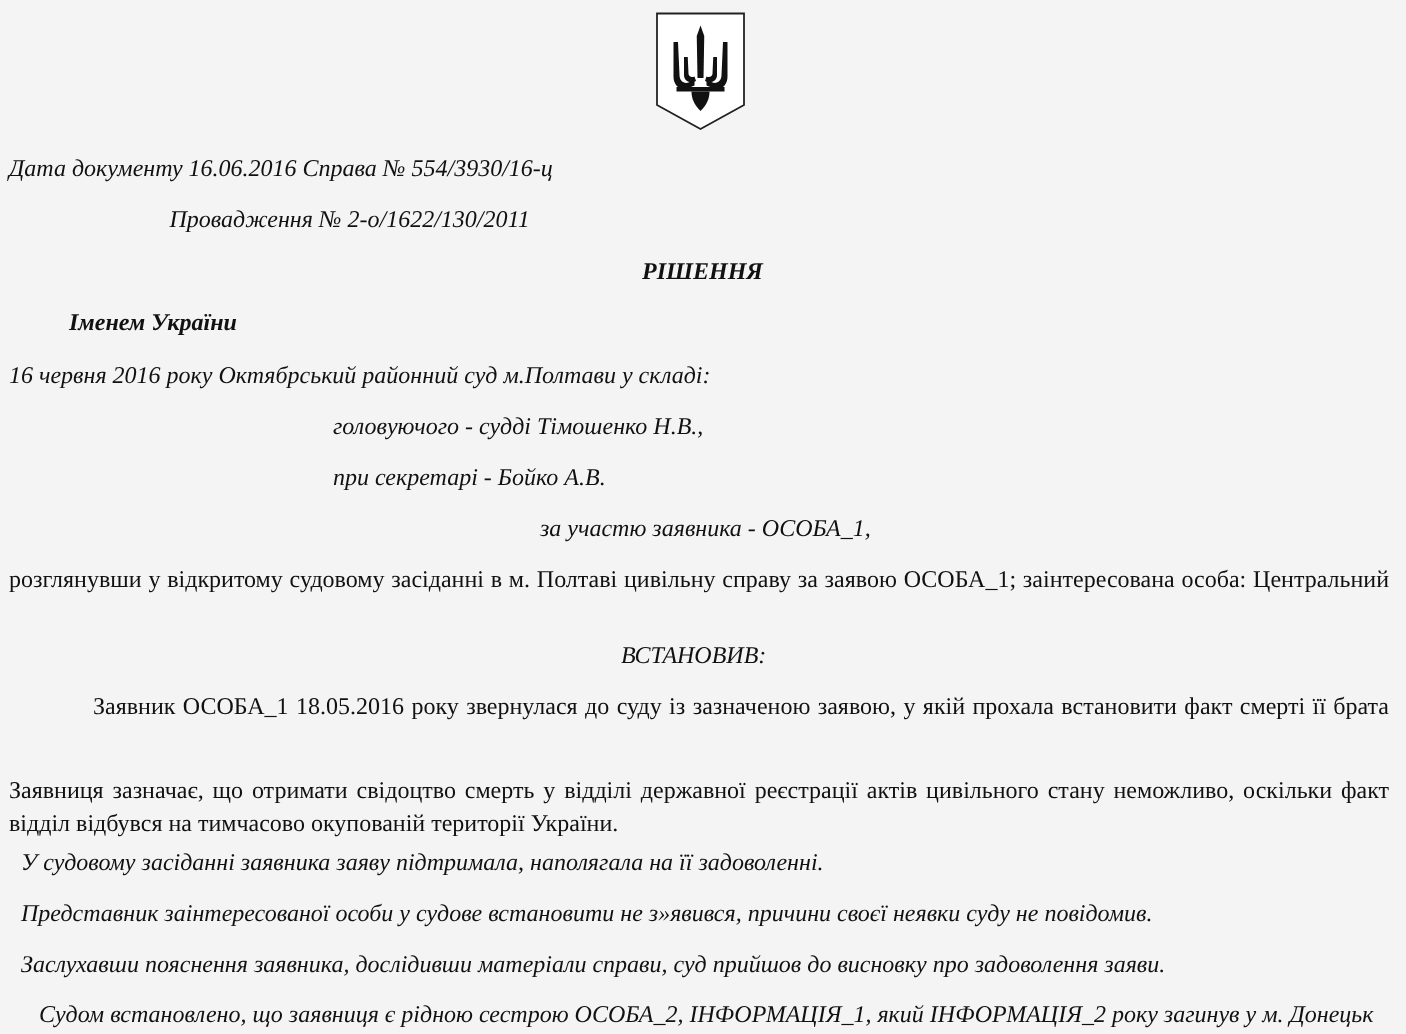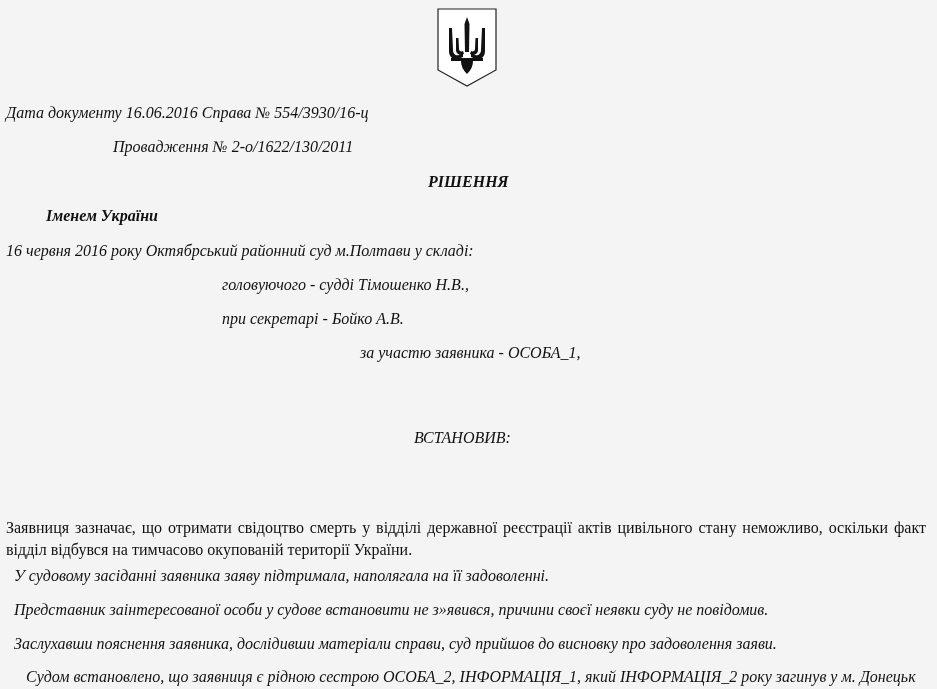--- a/index.html
+++ b/index.html
@@ -68,25 +68,27 @@
 
 <div class="abs bold italic" style="left:46px; top:207px;">Іменем України</div>
 
 <div class="abs" style="left:6px; top:242px;">16 червня 2016 року Октябрський районний суд м.Полтави у складі:</div>
 
 <div class="abs" style="left:222px; top:276px;">головуючого - судді Тімошенко Н.В.,</div>
 <div class="abs" style="left:222px; top:310px;">при секретарі - Бойко А.В.</div>
 <div class="abs italic" style="left:360px; top:344px;">за участю заявника - ОСОБА_1,</div>
 
 <div class="just" style="top:376px;">
+  <span class="line1">розглянувши у відкритому судовому засіданні в м. Полтаві цивільну справу за заявою ОСОБА_1; заінтересована особа: Центральний</span>
 </div>
 
 <div class="abs" style="left:414px; top:429px;">ВСТАНОВИВ:</div>
 
 <div class="just" style="top:461px;">
+  <span class="line1" style="padding-left:56px;">Заявник ОСОБА_1 18.05.2016 року звернулася до суду із зазначеною заявою, у якій прохала встановити факт смерті її брата</span>
 </div>
 
 <div class="just" style="top:517px;">
   <span class="line1">Заявниця зазначає, що отримати свідоцтво смерть у відділі державної реєстрації актів цивільного стану неможливо, оскільки факт</span>
   <span class="line2">відділ відбувся на тимчасово окупованій території України.</span>
 </div>
 
 <div class="abs" style="left:14px; top:567px;">У судовому засіданні заявника заяву підтримала, наполягала на її задоволенні.</div>
 <div class="abs" style="left:14px; top:601px;">Представник заінтересованої особи у судове встановити не з»явився, причини своєї неявки суду не повідомив.</div>
 <div class="abs" style="left:14px; top:635px;">Заслухавши пояснення заявника, дослідивши матеріали справи, суд прийшов до висновку про задоволення заяви.</div>

